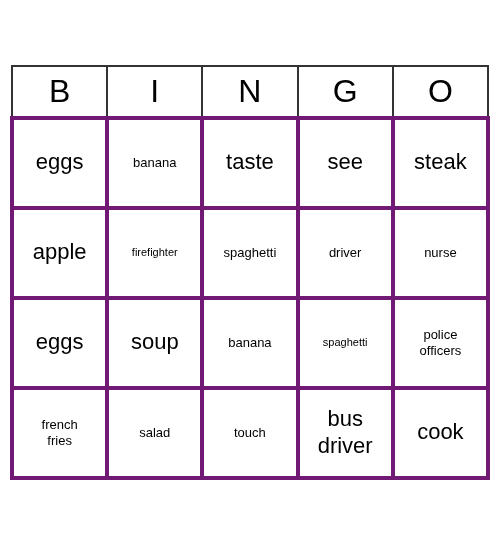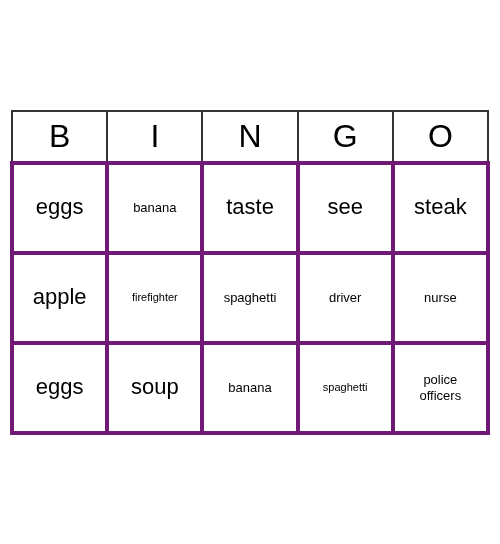--- a/index.html
+++ b/index.html
@@ -89,14 +89,21 @@
         <td class="cell-medium">driver</td>
         <td class="cell-medium">nurse</td>
       </tr>
       <tr>
         <td class="cell-large">eggs</td>
         <td class="cell-large">soup</td>
         <td class="cell-medium">banana</td>
         <td class="cell-xsmall">spaghetti</td>
         <td class="cell-small">police<br>officers</td>
       </tr>
+      <tr>
+        <td class="cell-medium">french<br>fries</td>
+        <td class="cell-medium">salad</td>
+        <td class="cell-medium">touch</td>
+        <td class="cell-large">bus<br>driver</td>
+        <td class="cell-large">cook</td>
+      </tr>
     </tbody>
 </table>
 
 </body></html>

